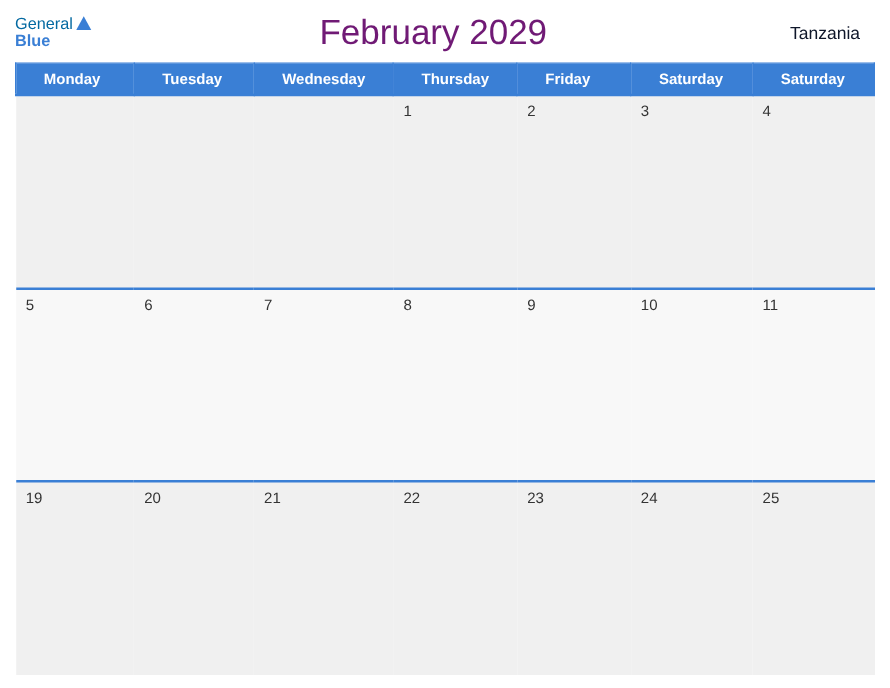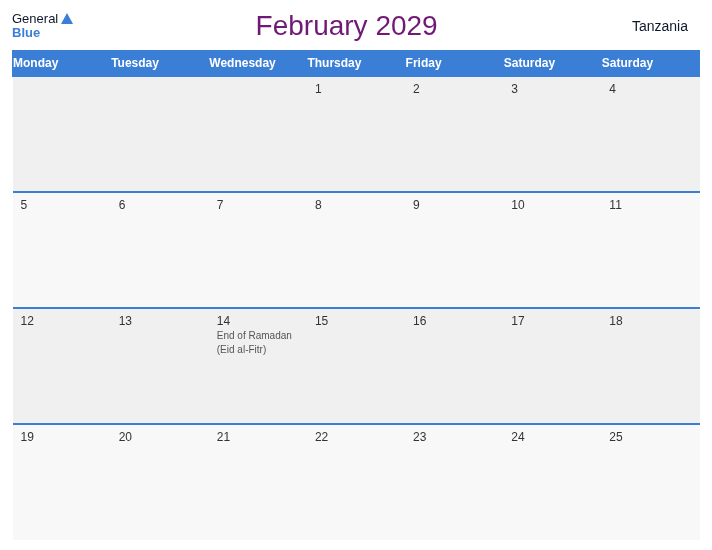--- a/index.html
+++ b/index.html
@@ -44,21 +44,21 @@
     .calendar-table {
       width: 100%;
       border-collapse: collapse;
       flex: 1;
     }
     .calendar-table thead th {
       background-color: #3a7fd5;
       color: #fff;
       font-size: 12px;
       font-weight: bold;
-      padding: 5px 0;
+      padding: 5px 22px;
       text-align: left;
       border: 1px solid #3a7fd5;
     }
     .calendar-table tbody tr {
       border-top: 2px solid #3a7fd5;
     }
     .calendar-table tbody td {
       vertical-align: top;
       padding: 5px 8px 5px 8px;
       font-size: 12px;
@@ -87,21 +87,21 @@
     }
   </style>
 </head>
 <body>
 
 <div class="page">
   <div class="header">
     <div class="logo">
     <div style="display:flex;flex-direction:column;align-items:flex-start;line-height:1.1;">
       <div style="display:flex;align-items:center;">
-        <span style="font-size:13px;color:#0f172a;text-align:right;">General</span>
+        <span style="font-size:13px;color:#0369a1;text-align:right;">General</span>
         <div style="width:0;height:0;border-left:6px solid transparent;border-right:6px solid transparent;border-bottom:11px solid #3a7fd5;margin-left:3px;margin-bottom:1px;"></div>
       </div>
       <span style="font-size:13px;color:#3a7fd5;font-weight:bold;text-align:center;">Blue</span>
     </div>
   </div>
     <div class="calendar-title">February 2029</div>
     <div class="country-label">Tanzania</div>
   </div>
 
   <table class="calendar-table">
@@ -152,41 +152,20 @@
           </td>
           <td>
             <span class="day-number">10</span>
           </td>
           <td>
             <span class="day-number">11</span>
           </td>
         </tr>
         <tr>
           <td>
-            <span class="day-number">12</span>
-          </td>
-          <td>
-            <span class="day-number">13</span>
-          </td>
-          <td><span class="day-number">14</span><span class="event-text">End of Ramadan (Eid al-Fitr)</span></td>
-          <td>
-            <span class="day-number">15</span>
-          </td>
-          <td>
-            <span class="day-number">16</span>
-          </td>
-          <td>
-            <span class="day-number">17</span>
-          </td>
-          <td>
-            <span class="day-number">18</span>
-          </td>
-        </tr>
-        <tr>
-          <td>
             <span class="day-number">19</span>
           </td>
           <td>
             <span class="day-number">20</span>
           </td>
           <td>
             <span class="day-number">21</span>
           </td>
           <td>
             <span class="day-number">22</span>

